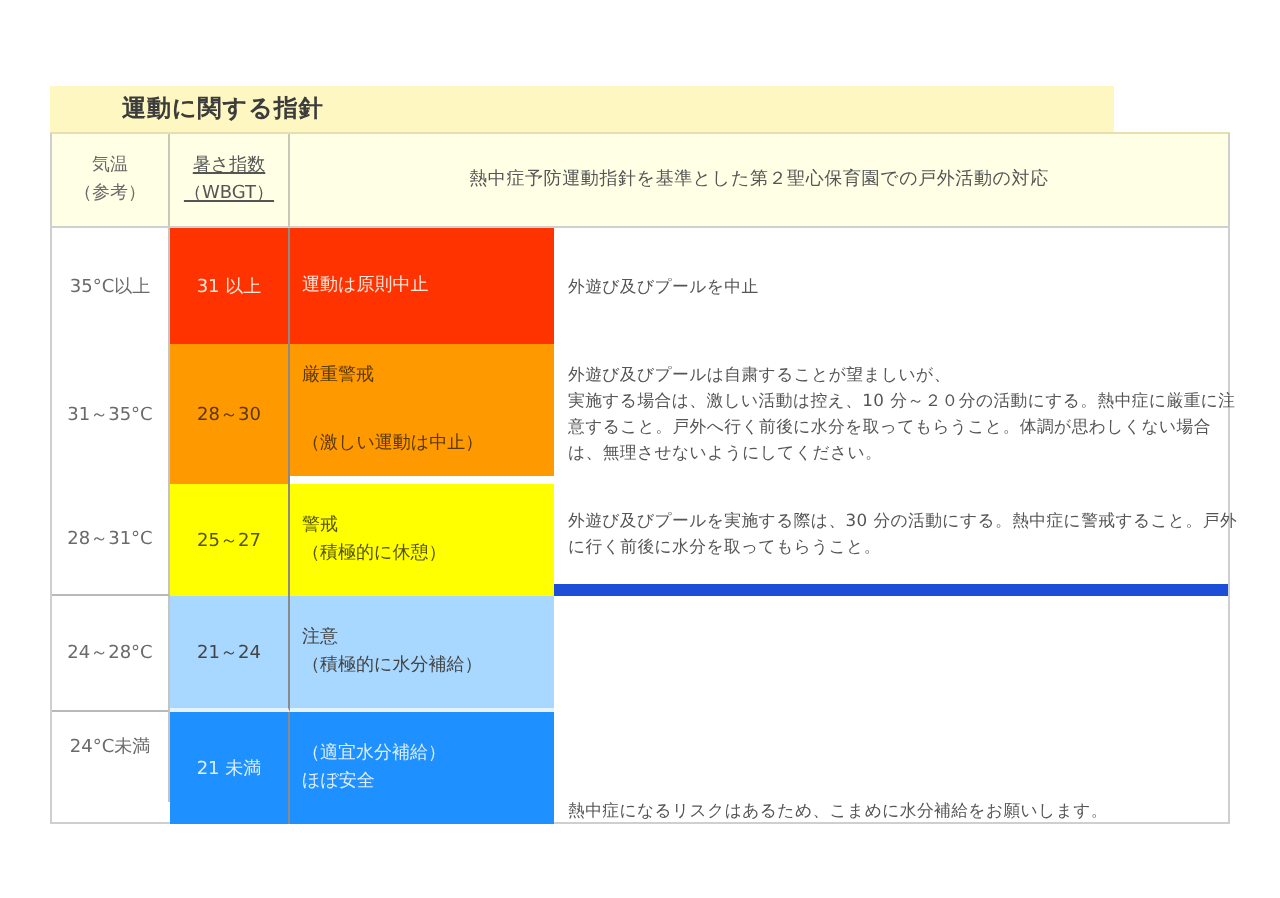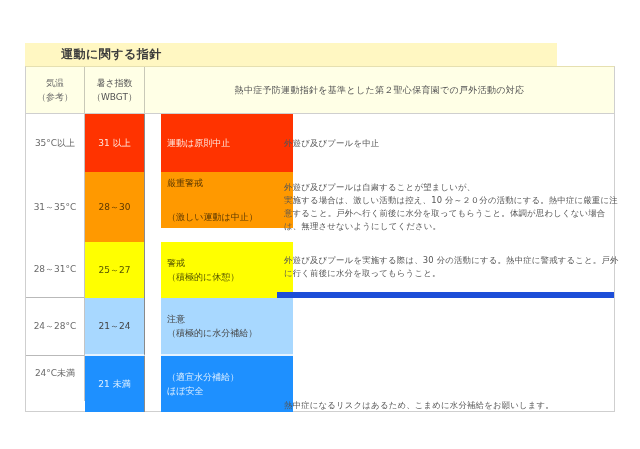--- a/index.html
+++ b/index.html
@@ -17,39 +17,39 @@
       border-left: 1px solid #cfcfcf; border-right: 1px solid #cfcfcf; border-bottom: 1px solid #cfcfcf;
       border-top: 1px solid #e6e0b0; box-sizing: border-box; background: #ffffff;
     }
     .cell { position: absolute; box-sizing: border-box; font-size: 9px; }
     .center { display: flex; flex-direction: column; align-items: center; justify-content: center; text-align: center; }
     .left { display: flex; flex-direction: column; justify-content: center; padding-left: 6px; }
     .hdr { background: #FFFFE6; color: #555; line-height: 14px; }
     .hdr-bottom { border-bottom: 1px solid #cfcfcf; }
     .col1 { left: 0; width: 59px; color: #6a6a6a; border-right: 1px solid #c4c4c4; }
     .col2 { left: 59px; width: 60px; border-right: 1px solid #8a8a8a; }
-    .col3 { left: 119px; width: 132px; line-height: 14px; margin-left: 16px; }
+    .col3 { left: 119px; width: 132px; line-height: 14px; }
     .col4 { left: 251px; width: 337px; padding-left: 7px; padding-right: 6px; font-size: 8.4px; line-height: 13px; color: #555; display: flex; flex-direction: column; justify-content: center; letter-spacing: 0.2px; }
     .line { display: block; white-space: nowrap; }
     .hline { border-bottom: 1px solid #b9b9b9; }
     .hline-light { border-bottom: 6px solid #1d4ed8; }
     .gap { border-bottom: 2px solid #e6f3ff; }
   </style>
 </head>
 <body>
 
 <div class="title-bar">運動に関する指針</div>
 
 <div class="table">
 
   <div class="cell hdr center col1 hdr-bottom" style="top:0;height:47px;border-right:1px solid #c9c9b8;">
     <span>気温</span>
     <span>（参考）</span>
   </div>
-  <div class="cell hdr center hdr-bottom" style="left:59px;width:60px;top:0;height:47px;border-right:1px solid #c9c9b8;">
+  <div class="cell hdr center hdr-bottom" style="left:59px;width:60px;top:0;height:47px;border-right:1px solid #c9c9b8;text-decoration:underline;">
     <span>暑さ指数</span>
     <span>（WBGT）</span>
   </div>
   <div class="cell hdr center hdr-bottom" style="left:119px;width:469px;top:0;height:47px;">
     <span style="letter-spacing:0.3px;">熱中症予防運動指針を基準とした第２聖心保育園での戸外活動の対応</span>
   </div>
 
   <div class="cell center col1" style="top:47px;height:58px;">35°C以上</div>
   <div class="cell center col2" style="top: 47px; height: 58px; background-color: rgb(255, 51, 0); color: rgb(255, 230, 220);">
     <span>31 以上</span>
@@ -58,21 +58,21 @@
     <span>運動は原則中止</span>
   </div>
   <div class="cell col4" style="top:47px;height:58px;">
     <span class="line">外遊び及びプールを中止</span>
   </div>
 
   <div class="cell center col1" style="top:105px;height:70px;">31～35°C</div>
   <div class="cell center col2" style="top: 105px; height: 70px; background-color: rgb(255, 153, 0); color: rgb(90, 56, 0);">
     <span>28～30</span>
   </div>
-  <div class="cell left col3" style="top: 105px; height: 56px; background-color: rgb(255, 153, 0); color: rgb(90, 56, 0); gap: 20px;">
+  <div class="cell left col3" style="top: 105px; height: 66px; background-color: rgb(255, 153, 0); color: rgb(90, 56, 0); gap: 20px;">
     <span>厳重警戒</span>
     <span>（激しい運動は中止）</span>
   </div>
   <div class="cell col4" style="top:105px;height:70px;">
     <span class="line">外遊び及びプールは自粛することが望ましいが、</span>
     <span class="line">実施する場合は、激しい活動は控え、10 分～２０分の活動にする。熱中症に厳重に注</span>
     <span class="line">意すること。戸外へ行く前後に水分を取ってもらうこと。体調が思わしくない場合</span>
     <span class="line">は、無理させないようにしてください。</span>
   </div>
 

